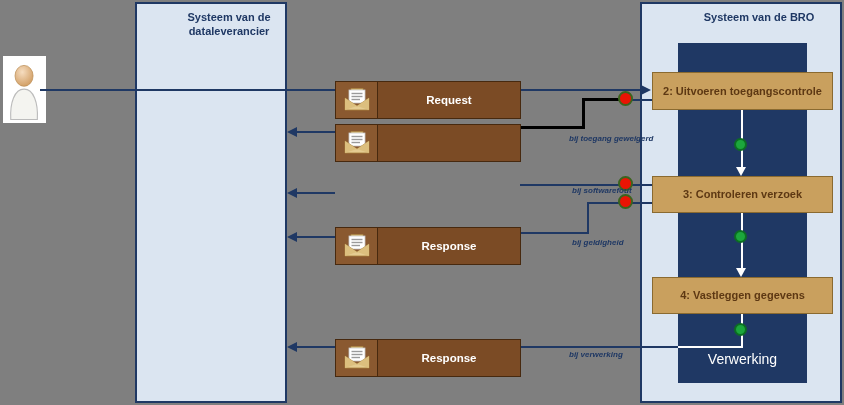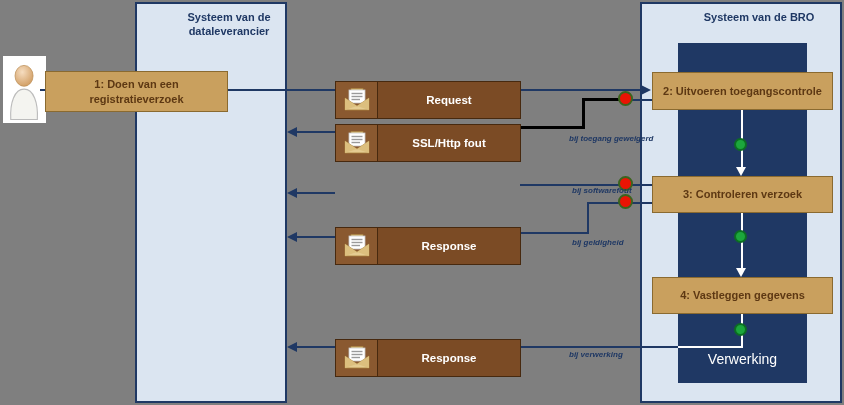--- a/index.html
+++ b/index.html
@@ -181,21 +181,20 @@
   <div class="tri tri-down t-v23"></div>
   <div class="tri tri-down t-v34"></div>
 
   <div class="err e1"></div>
   <div class="err e2"></div>
   <div class="err e3"></div>
   <div class="ok g1"></div>
   <div class="ok g2"></div>
   <div class="ok g3"></div>
 
-  <div class="activity a1">1: Doen van een registratieverzoek</div>
   <div class="activity a2">2: Uitvoeren toegangscontrole</div>
   <div class="activity a3">3:  Controleren verzoek</div>
   <div class="activity a4">4: Vastleggen gegevens</div>
 
   <div class="msg m-req">
     <div class="msg-icon-cell">
       <svg width="28" height="24" viewBox="0 0 28 24">
         <rect x="8" y="0.5" width="12" height="3.5" fill="#d9bc7a" stroke="#a8823e" stroke-width="0.6"></rect>
         <rect x="6" y="2" width="16" height="13" fill="#ffffff" stroke="#c9c9c9" stroke-width="0.8"></rect>
         <line x1="8.5" y1="5.5" x2="19.5" y2="5.5" stroke="#9a9a9a" stroke-width="1.4"></line>
@@ -215,21 +214,20 @@
         <rect x="8" y="0.5" width="12" height="3.5" fill="#d9bc7a" stroke="#a8823e" stroke-width="0.6"></rect>
         <rect x="6" y="2" width="16" height="13" fill="#ffffff" stroke="#c9c9c9" stroke-width="0.8"></rect>
         <line x1="8.5" y1="5.5" x2="19.5" y2="5.5" stroke="#9a9a9a" stroke-width="1.4"></line>
         <line x1="8.5" y1="8.5" x2="19.5" y2="8.5" stroke="#9a9a9a" stroke-width="1.4"></line>
         <line x1="8.5" y1="11.5" x2="17" y2="11.5" stroke="#9a9a9a" stroke-width="1.4"></line>
         <polygon points="2,10 14,18 26,10 26,22 2,22" fill="#e5cc92" stroke="#a8823e" stroke-width="0.8"></polygon>
         <polygon points="2,10 14,18 2,22" fill="#dcbf7e"></polygon>
         <polygon points="26,10 14,18 26,22" fill="#dcbf7e"></polygon>
       </svg>
     </div>
-    <div class="msg-label">SSL/Http fout</div>
   </div>
 
 
   <div class="msg m-resp1">
     <div class="msg-icon-cell">
       <svg width="28" height="24" viewBox="0 0 28 24">
         <rect x="8" y="0.5" width="12" height="3.5" fill="#d9bc7a" stroke="#a8823e" stroke-width="0.6"></rect>
         <rect x="6" y="2" width="16" height="13" fill="#ffffff" stroke="#c9c9c9" stroke-width="0.8"></rect>
         <line x1="8.5" y1="5.5" x2="19.5" y2="5.5" stroke="#9a9a9a" stroke-width="1.4"></line>
         <line x1="8.5" y1="8.5" x2="19.5" y2="8.5" stroke="#9a9a9a" stroke-width="1.4"></line>

